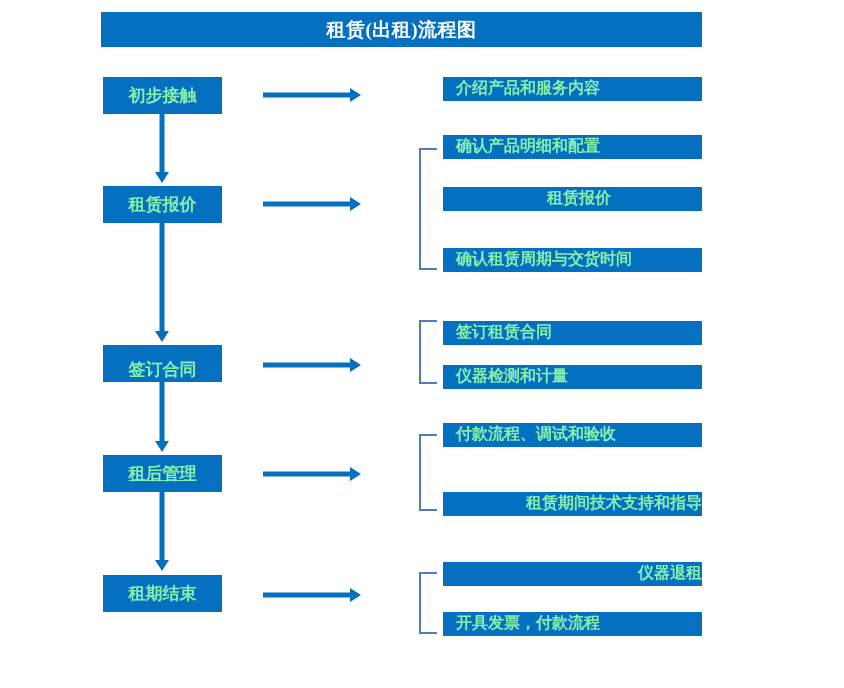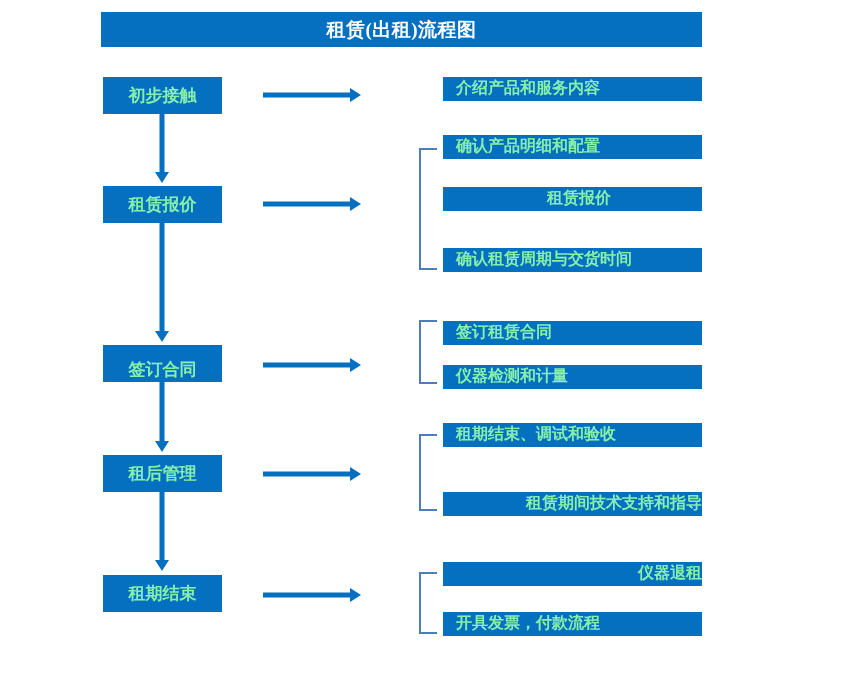--- a/index.html
+++ b/index.html
@@ -122,32 +122,32 @@
       <div class="v-arrow" style="left: 154px; top: 382px; height: 70px;"><svg width="16" height="70" viewBox="0 0 16 70">
           <path d="M5.5 0 V59 H1 L8 70 L15 59 H10.5 V0 Z" fill="#0570c0"></path>
         </svg></div>
       <div class="bracket" style="left: 419px; top: 320px; height: 64px;"></div>
       <div class="node right" style="top: 321px;">
         <span>签订租赁合同</span>
       </div>
       <div class="node right" style="top: 365px;">
         <span>仪器检测和计量</span>
       </div>
-      <div class="node left" style="top: 455px;">
+      <div class="node left" style="top: 455px; text-decoration: underline;">
         <span>租后管理</span>
       </div>
       <div class="h-arrow" style="left: 263px; top: 466px; width: 98px;"><svg width="98" height="16" viewBox="0 0 98 16">
           <path d="M0 5.5 H87 V1 L98 8 L87 15 V10.5 H0 Z" fill="#0570c0"></path>
         </svg></div>
       <div class="v-arrow" style="left: 154px; top: 491px; height: 80px;"><svg width="16" height="80" viewBox="0 0 16 80">
           <path d="M5.5 0 V69 H1 L8 80 L15 69 H10.5 V0 Z" fill="#0570c0"></path>
         </svg></div>
       <div class="bracket" style="left: 419px; top: 434px; height: 77px;"></div>
       <div class="node right" style="top: 423px;">
-        <span>租期结束、调试和验收</span>
+        <span>付款流程、调试和验收</span>
       </div>
       <div class="node right" style="top: 492px; justify-content: flex-end;">
         <span>租赁期间技术支持和指导</span>
       </div>
       <div class="node left" style="top: 575px;">
         <span>租期结束</span>
       </div>
       <div class="h-arrow" style="left: 263px; top: 587px; width: 98px;"><svg width="98" height="16" viewBox="0 0 98 16">
           <path d="M0 5.5 H87 V1 L98 8 L87 15 V10.5 H0 Z" fill="#0570c0"></path>
         </svg></div>

